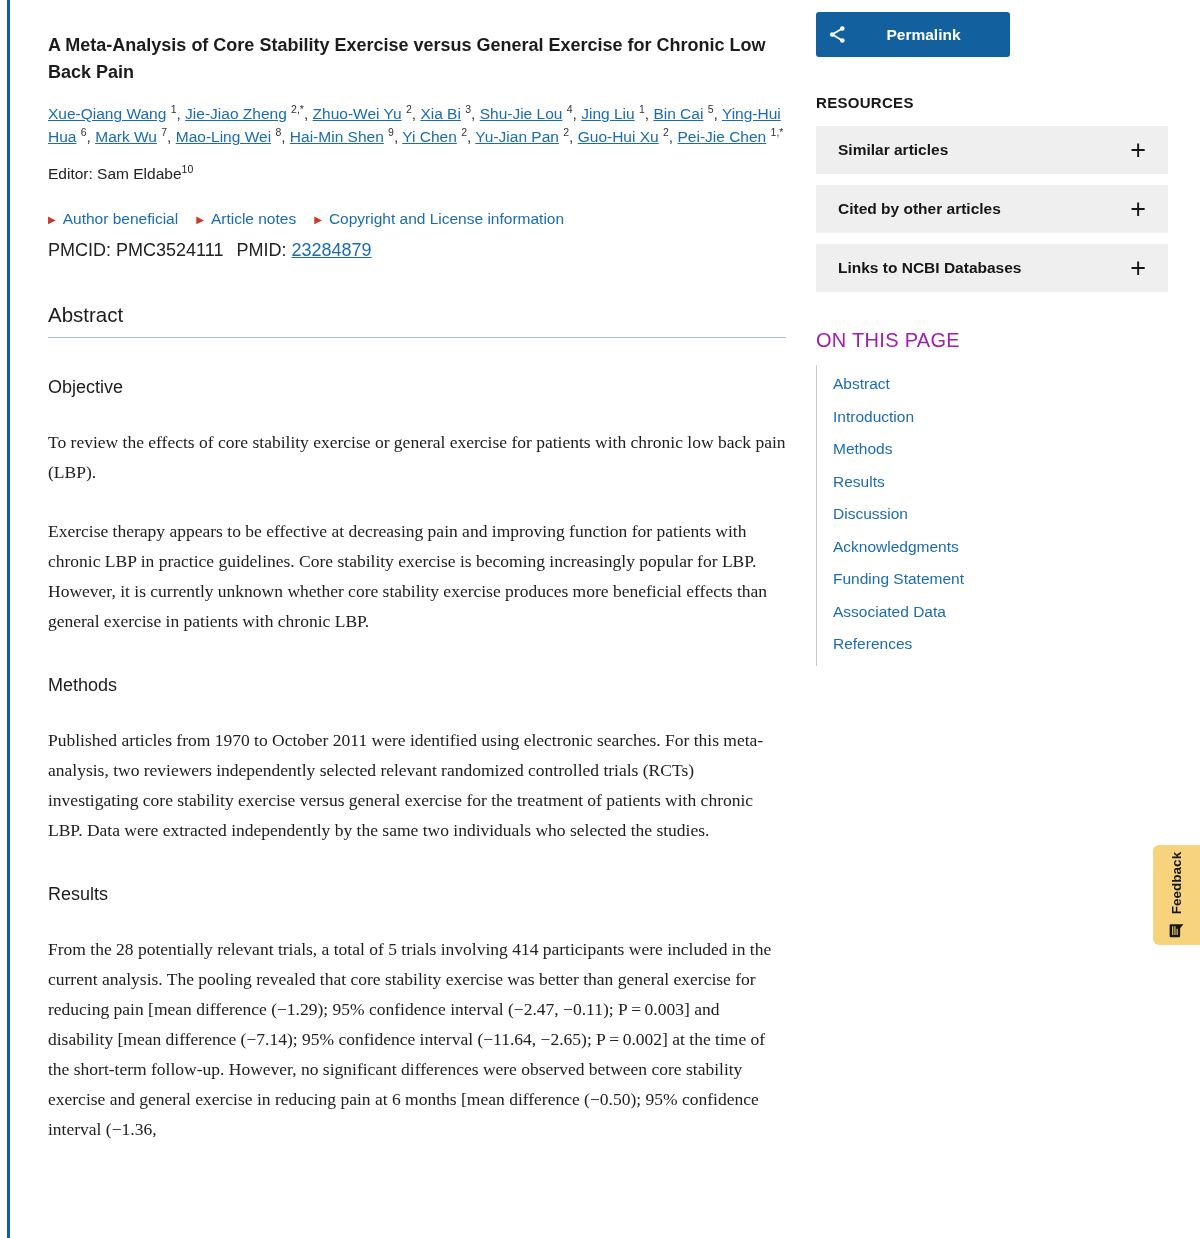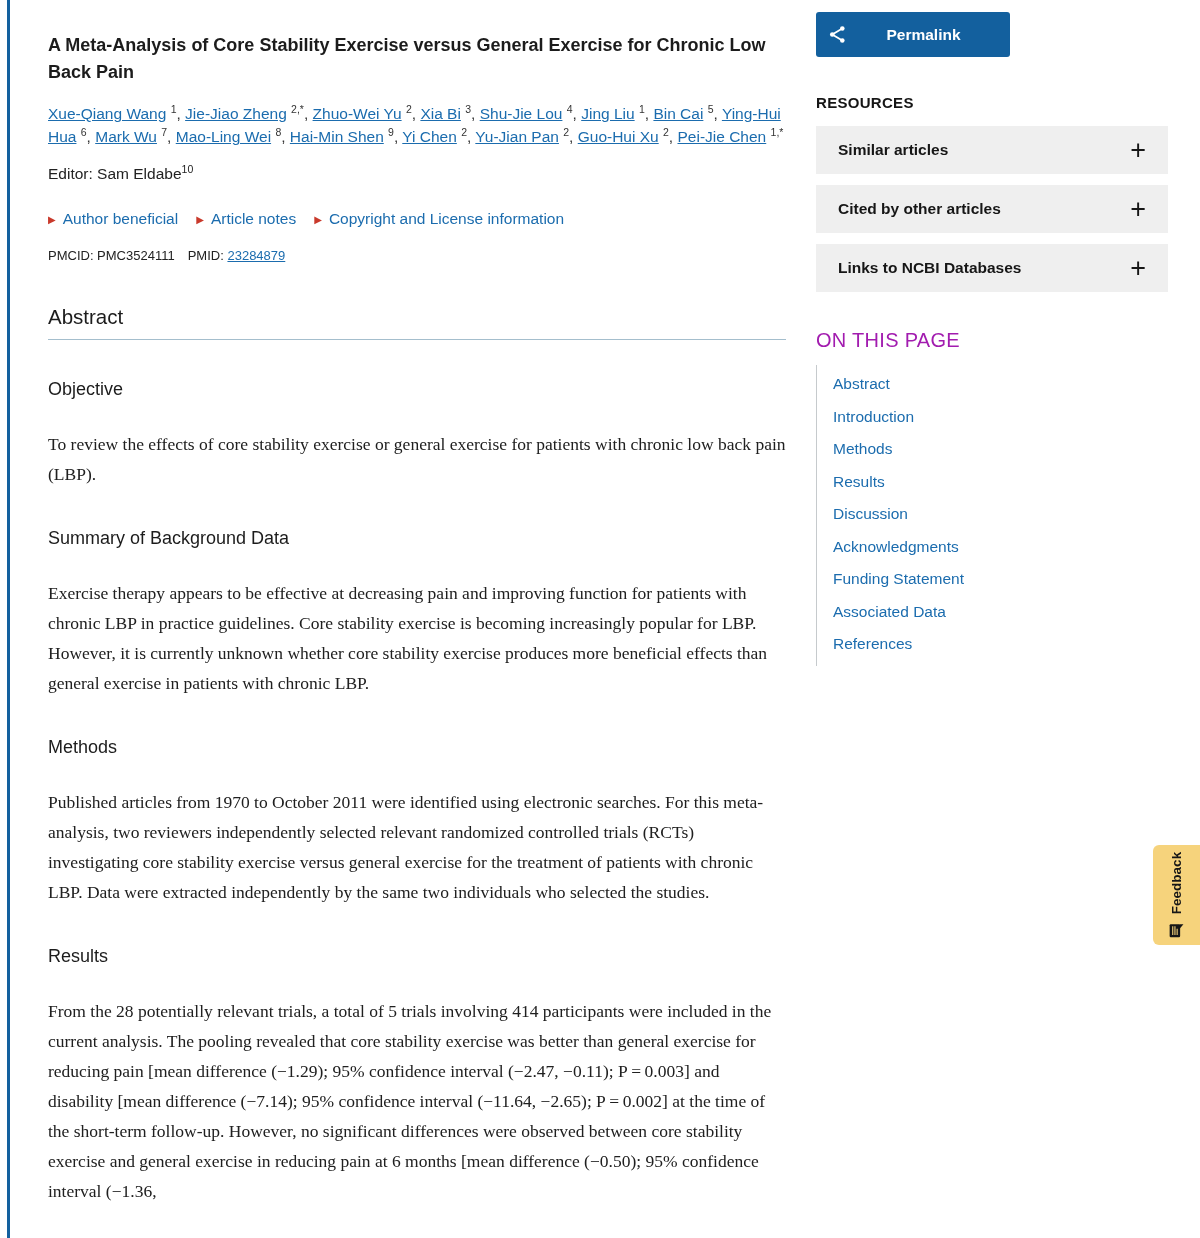--- a/index.html
+++ b/index.html
@@ -24,21 +24,21 @@
   .article-title{margin-top:32px;font-size:18px;line-height:27px;font-weight:700;color:var(--heading);}
   .authors{margin-top:14px;font-size:15.5px;line-height:18px;color:#333;}
   .authors a{color:var(--link);text-decoration:underline;}
   .authors sup{font-size:10.5px;color:#333;}
   .editor-line{margin-top:17px;font-size:15.5px;color:#222;}
   .editor-line sup{font-size:10.5px;}
   .meta-links{margin-top:27px;display:flex;gap:18px;font-size:15.5px;align-items:baseline;}
   .meta-link{display:inline-flex;align-items:baseline;}
   .meta-link .tri{color:var(--marker);font-size:10px;margin-right:7px;position:relative;top:-1px;}
   .meta-link a{color:var(--link);text-decoration:none;}
-  .ids-line{margin-top:20px;font-size:13px;color:#222;}
+  .ids-line{margin-top:12px;font-size:18px;color:#222;}
   .ids-line .pmid-label{margin-left:13px;}
   .ids-line a{color:var(--link);text-decoration:underline;}
 
   .abstract-heading{margin-top:42px;font-size:20.5px;font-weight:400;color:var(--heading);
     padding-bottom:10px;border-bottom:1px solid #A4BECD;}
   .sections h3{margin-top:39px;font-size:18px;font-weight:400;color:var(--heading);}
   .sections p{margin-top:29px;font-family:Liberation Serif, serif;font-size:17.5px;
     line-height:30px;color:#202020;}
 
   
@@ -97,21 +97,20 @@
     <p class="ids-line">
       <span>PMCID: PMC3524111</span><span class="pmid-label">PMID:</span>
       <a href="#">23284879</a>
     </p>
 
     <h2 class="abstract-heading">Abstract</h2>
 
     <div class="sections">
         <h3>Objective</h3>
         <p>To review the effects of core stability exercise or general exercise for patients with chronic low back pain (LBP).</p>
-        <h3>Summary of Background Data</h3>
         <p>Exercise therapy appears to be effective at decreasing pain and improving function for patients with chronic LBP in practice guidelines. Core stability exercise is becoming increasingly popular for LBP. However, it is currently unknown whether core stability exercise produces more beneficial effects than general exercise in patients with chronic LBP.</p>
         <h3>Methods</h3>
         <p>Published articles from 1970 to October 2011 were identified using electronic searches. For this meta-analysis, two reviewers independently selected relevant randomized controlled trials (RCTs) investigating core stability exercise versus general exercise for the treatment of patients with chronic LBP. Data were extracted independently by the same two individuals who selected the studies.</p>
         <h3>Results</h3>
         <p>From the 28 potentially relevant trials, a total of 5 trials involving 414 participants were included in the current analysis. The pooling revealed that core stability exercise was better than general exercise for reducing pain [mean difference (−1.29); 95% confidence interval (−2.47, −0.11); P = 0.003] and disability [mean difference (−7.14); 95% confidence interval (−11.64, −2.65); P = 0.002] at the time of the short-term follow-up. However, no significant differences were observed between core stability exercise and general exercise in reducing pain at 6 months [mean difference (−0.50); 95% confidence interval (−1.36,</p>
       </div>
   </main>
 
   <aside class="sidebar">
     <button class="permalink-btn">

